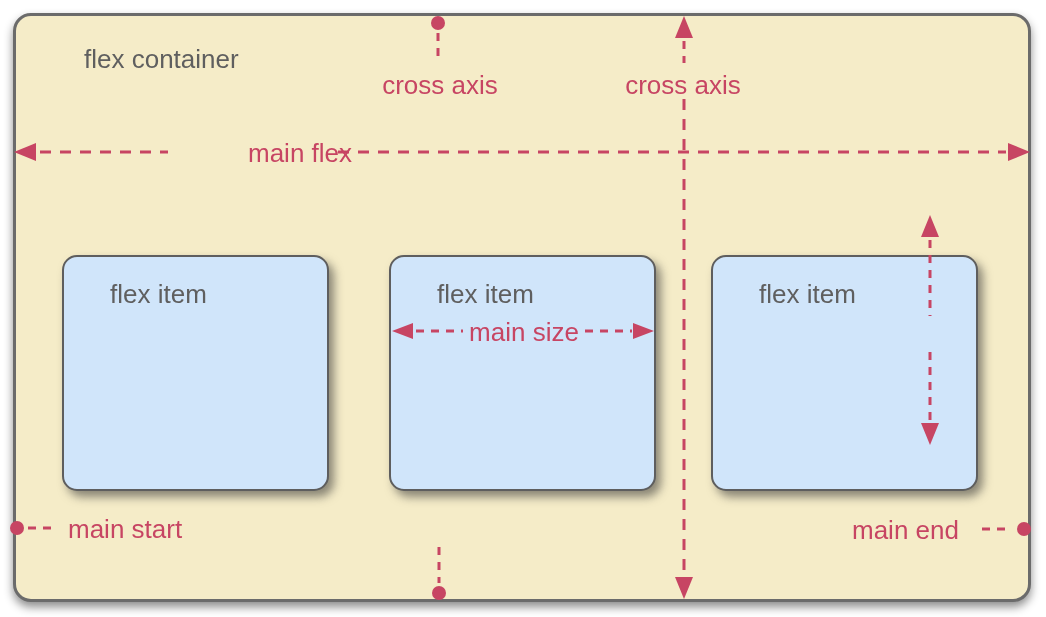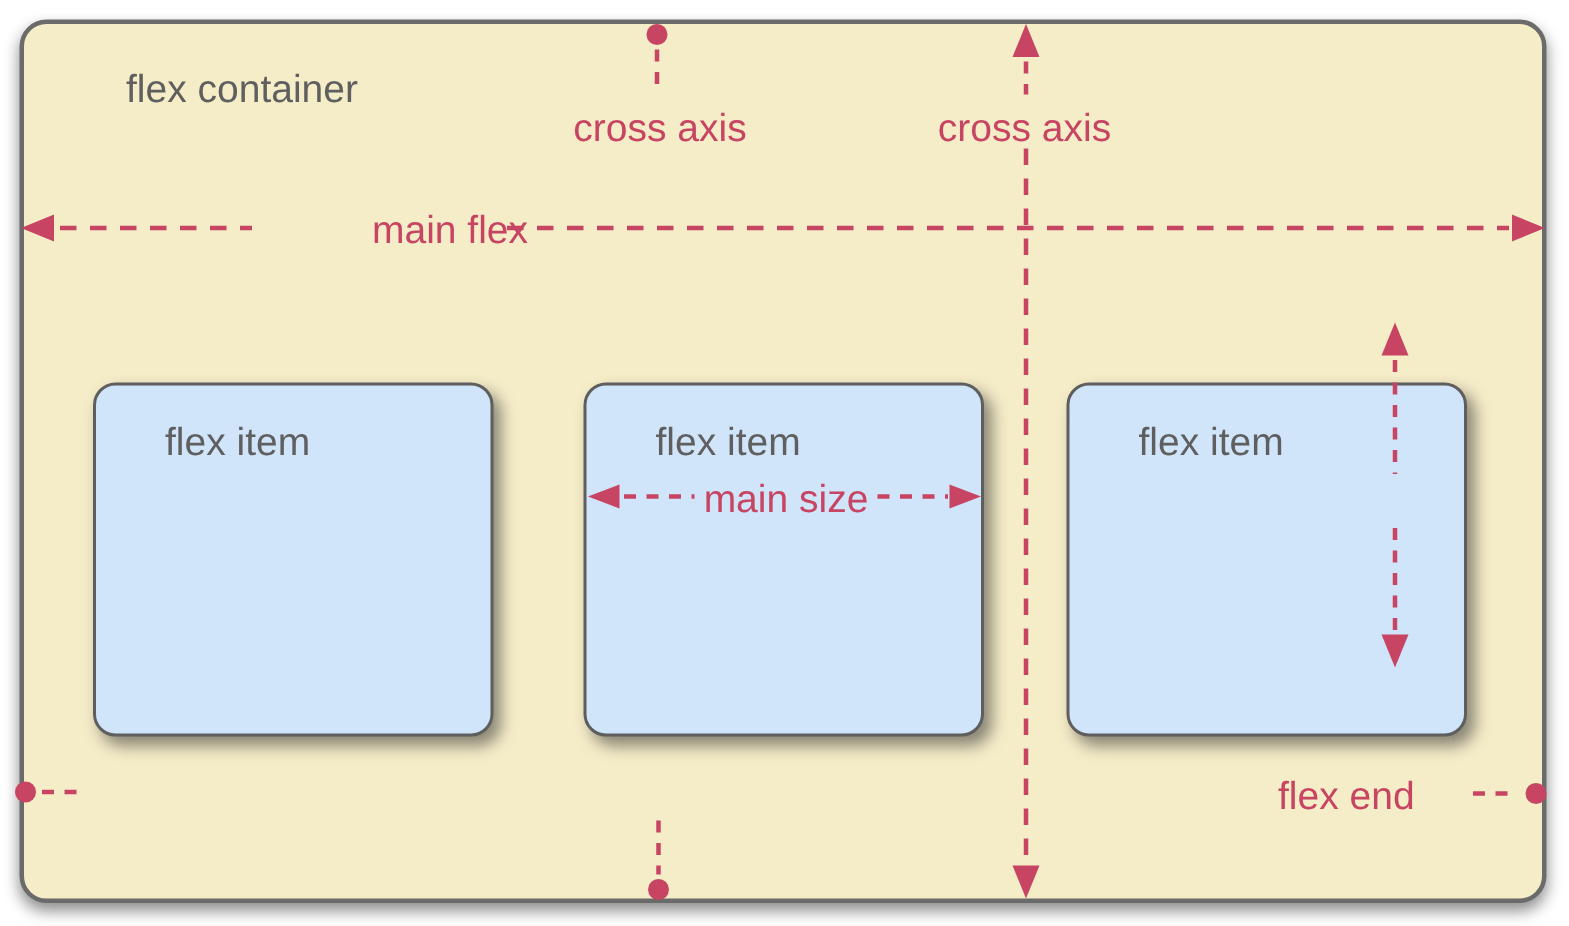--- a/index.html
+++ b/index.html
@@ -132,15 +132,16 @@
     <circle class="dot" cx="439" cy="593" r="7"></circle>
 
     <line class="dash-sm" x1="982" y1="529" x2="1012" y2="529"></line>
     <circle class="dot" cx="1024" cy="529" r="7"></circle>
   </svg>
 
   <div class="label red" style="left:248px; top:139px;">main flex</div>
   <div class="label red centerx" style="left:440px; top:71px;">cross axis</div>
   <div class="label red centerx" style="left:524px; top:318px;">main size</div>
   <div class="label red centerx" style="left:683px; top:71px;">cross axis</div>
-  <div class="label red" style="left:852px; top:516px;">flex end</div>
+  <div class="label red" style="left:68px; top:515px;">main start</div>
+  <div class="label red" style="left:852px; top:516px;">main end</div>
 
 </div>
 
 </body></html>

